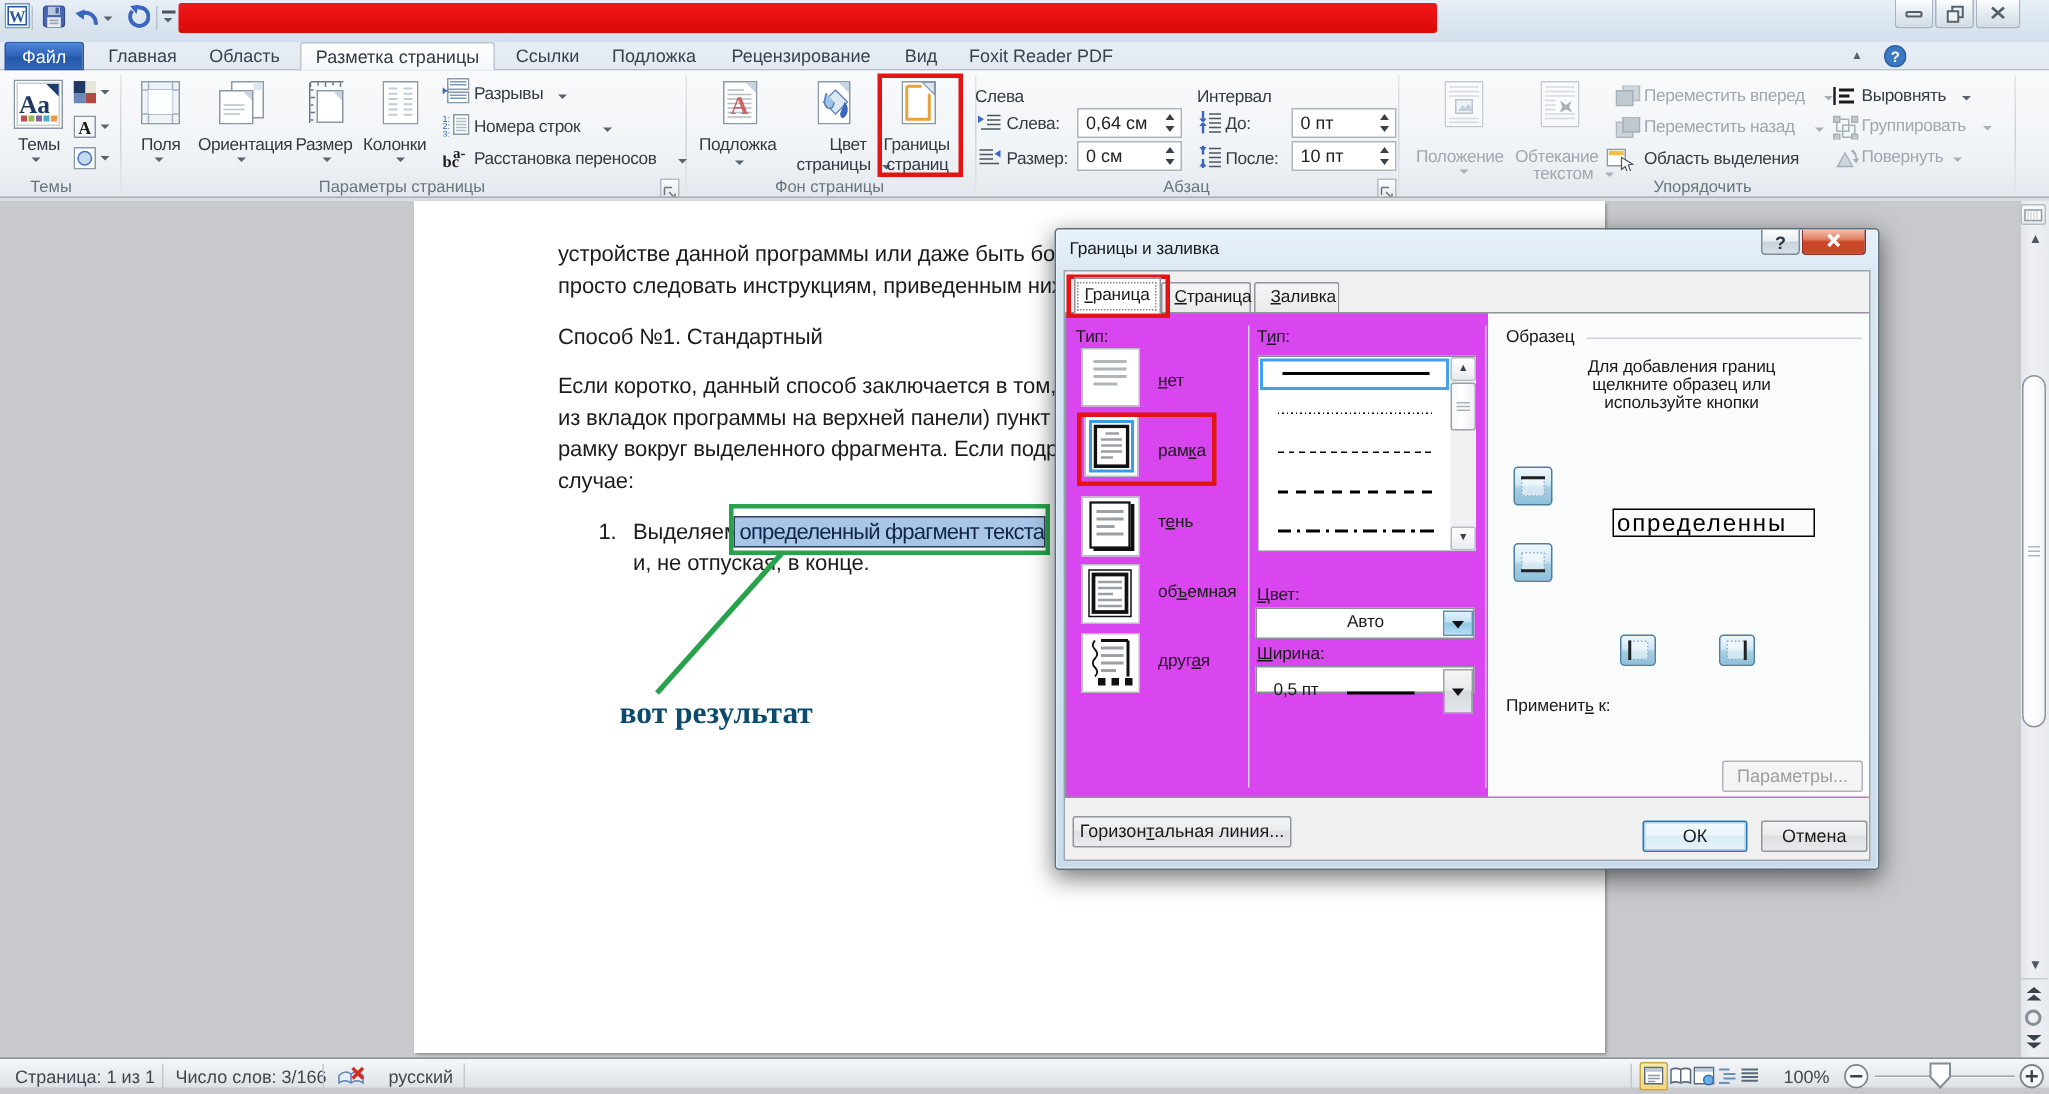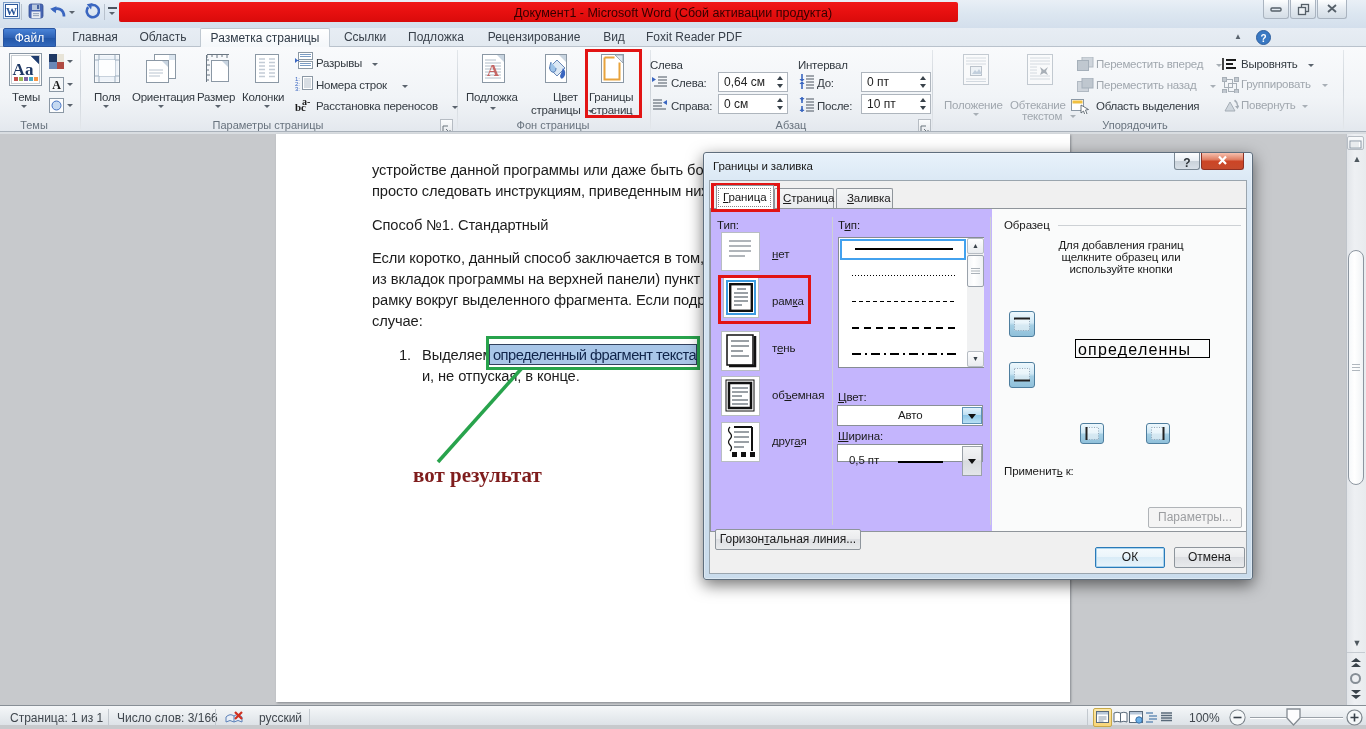--- a/index.html
+++ b/index.html
@@ -72,21 +72,20 @@
     </svg>
  <div class="darr" style="left:69px;top:11px"></div>
  <svg class="ab" style="left:84px;top:3px" width="16" height="16">
       <path d="M4.2 4.2 A6.1 6.1 0 1 0 8 2.1" fill="none" stroke="#3a66c0" stroke-width="2.6"></path>
       <path d="M8.5 0 L2.8 1.2 L7 6.4 Z" fill="#3a66c0"></path>
     </svg>
  <div class="ab" style="left:104px;top:4px;width:1px;height:16px;background:#b8c2cd"></div>
  <div class="ab" style="left:108px;top:7px;width:9px;height:1.5px;background:#4a5560"></div>
  <div class="darr" style="left:109px;top:12px"></div>
  <div class="ab" id="redband"></div>
- <div class="tx" id="wtitle">Документ1  -  Microsoft Word (Сбой активации продукта)</div>
  <div class="winbtn" style="left:1263px;width:26px"><svg width="24" height="17">
         <rect x="7" y="8" width="10" height="3" rx="1" fill="none" stroke="#566069" stroke-width="1.4"></rect>
       </svg></div>
  <div class="winbtn" style="left:1290px;width:26px"><svg width="24" height="17">
         <rect x="10.5" y="4.5" width="7" height="7" fill="none" stroke="#566069" stroke-width="1.3"></rect>
         <rect x="7.5" y="7.5" width="7" height="7" fill="#eef2f6" stroke="#566069" stroke-width="1.3"></rect>
       </svg></div>
  <div class="winbtn" style="left:1317px;width:30px"><svg width="28" height="17">
         <path d="M10 5 l8 7 M18 5 l-8 7" stroke="#566069" stroke-width="1.8"></path>
       </svg></div>
@@ -256,21 +255,21 @@
  <div class="btxt" style="left:798px;top:12px">Интервал</div>
  <svg class="ab" style="left:652px;top:29px" width="16" height="13">
       <path d="M6 1h9M6 4h9M6 7h9M2 10h13" stroke="#4a5560"></path>
       <path d="M0 1 l4 2.5 -4 2.5Z" fill="#3a66c0"></path>
     </svg>
  <div class="btxt" style="left:671px;top:30px">Слева:</div>
  <svg class="ab" style="left:652px;top:52px" width="16" height="13">
       <path d="M1 1h9M1 4h9M1 7h9M1 10h13" stroke="#4a5560"></path>
       <path d="M15 1 l-4 2.5 4 2.5Z" fill="#3a66c0"></path>
     </svg>
- <div class="btxt" style="left:671px;top:53px">Справа:</div>
+ <div class="btxt" style="left:671px;top:53px">Размер:</div>
  <svg class="ab" style="left:799px;top:27px" width="16" height="16">
       <path d="M7 2h8M7 5h8M7 8h8M7 11h8M7 14h8" stroke="#4a5560"></path>
       <path d="M3 0 v6 M3 15 v-6" stroke="#3a66c0" stroke-width="1.6"></path>
       <path d="M0.5 5 l2.5 3 2.5-3Z M0.5 10 l2.5-3 2.5 3Z" fill="#3a66c0"></path>
     </svg>
  <div class="btxt" style="left:817px;top:30px">До:</div>
  <svg class="ab" style="left:799px;top:50px" width="16" height="16">
       <path d="M7 2h8M7 5h8M7 8h8M7 11h8M7 14h8" stroke="#4a5560"></path>
       <path d="M3 0 v6 M3 15 v-6" stroke="#3a66c0" stroke-width="1.6"></path>
       <path d="M0.5 1 l2.5 3 2.5-3Z M0.5 14 l2.5-3 2.5 3Z" fill="#3a66c0"></path>
@@ -377,21 +376,21 @@
  <div class="doc" style="left:123px;top:213px">1.</div>
  <div class="doc" style="left:146px;top:213px">Выделяем</div>
  <div class="ab" style="left:213px;top:210px;width:208px;height:21px;background:#a9c6e8;border:1px solid #33415e"></div>
  <div class="doc" style="left:217px;top:213px;color:#10244a;letter-spacing:-0.55px">определенный фрагмент текста</div>
  <div class="doc" style="left:146px;top:234px">и, не отпуская, в конце.</div>
 </div>
 <svg class="ab" style="left:400px;top:330px" width="310" height="170">
  <rect x="87.5" y="7.5" width="211" height="31" fill="none" stroke="#28a34c" stroke-width="3"></rect>
  <line x1="122" y1="38" x2="38" y2="132" stroke="#28a34c" stroke-width="3.5"></line>
 </svg>
-<div class="tx" style="left:413px;top:463px;font-family:'Liberation Serif',serif;font-weight:bold;font-size:21px;color:#7f1d1d">вот результат</div>
+<div class="tx" style="left:413px;top:463px;font-family:'Liberation Serif',serif;font-weight:bold;font-size:21px;color:#0c4a6e">вот результат</div>
 
 <div class="ab" id="sbar"></div>
 <div class="ab" style="left:1347px;top:136px;width:17px;height:14px;background:linear-gradient(180deg,#fafbfc,#e8ebee);border:1px solid #b6bcc3;border-radius:2px"><svg width="15" height="12">
       <rect x="2" y="2" width="11" height="7" fill="#fff" stroke="#8b98a5"></rect>
       <path d="M4 2v7M6 2v7M8 2v7M10 2v7" stroke="#c0c8d0" stroke-width=".7"></path>
     </svg></div>
 <div class="sb-btn" style="top:154px;font-size:9px">▲</div>
 <div class="ab" style="left:1348px;top:250px;width:16px;height:235px;background:linear-gradient(90deg,#f6f8fa,#ffffff 40%,#f0f3f5);border:1px solid #8d96a0;border-radius:8px"></div>
 <div class="ab" style="left:1352px;top:364px;width:8px;height:1px;background:#b0b7be;box-shadow:0 3px 0 #b0b7be,0 6px 0 #b0b7be"></div>
 <div class="sb-btn" style="top:638px;font-size:9px">▼</div>
@@ -461,21 +460,21 @@
  <div class="ab" style="left:497px;top:0px;width:43px;height:17px;background:linear-gradient(180deg,#f6c0ae 0%,#e08166 40%,#cc4526 52%,#c64a2c 100%);border:1px solid #8e3023;border-top:none;border-radius:0 0 3px 3px"><svg width="41" height="15">
         <path d="M17 3.5 l7 7.5 M24 3.5 l-7 7.5" stroke="#fff" stroke-width="2.2"></path>
       </svg></div>
  <div id="dlgc">
 
   <div class="ab" style="left:64px;top:7px;width:60px;height:21px;background:linear-gradient(180deg,#f4f5f6,#e8eaec);border:1px solid #8f959b;border-bottom:none;border-radius:2px 2px 0 0"></div>
   <div class="dtx" style="left:73px;top:11px"><u>С</u>траница</div>
   <div class="ab" style="left:126px;top:7px;width:57px;height:21px;background:linear-gradient(180deg,#f4f5f6,#e8eaec);border:1px solid #8f959b;border-bottom:none;border-radius:2px 2px 0 0"></div>
   <div class="dtx" style="left:137px;top:11px"><u>З</u>аливка</div>
 
-  <div class="ab" style="left:0px;top:27px;width:536px;height:324px;background:#c4b5fd;border:1px solid #8f959b">
+  <div class="ab" style="left:0px;top:27px;width:536px;height:324px;background:#d946ef;border:1px solid #8f959b">
    <div class="ab" style="left:281px;top:0;width:254px;height:322px;background:#fafbfb"></div>
    <div class="dtx" style="left:6px;top:10px">Тип:</div>
 
    <div class="tile" style="top:23px;height:39px;left:10px"><svg width="37" height="37">
             <g stroke="#b0b5ba" stroke-width="2">
               <path d="M7 8h22M7 13h22M7 18h22M7 23h16"></path>
             </g>
           </svg></div>
    <div class="dtx" style="left:61px;top:39px"><u>н</u>ет</div>
    <div class="ab" style="left:12px;top:68px;width:36px;height:41px;background:#fff;border:1px solid #b8bdc2"></div>
@@ -571,21 +570,21 @@
             <path d="M5.5 3 v13" stroke="#222" stroke-width="2"></path>
           </svg></div>
    <div class="gbtn" style="left:435px;top:214px;width:24px;height:21px"><svg width="22" height="19">
             <rect x="4.5" y="3.5" width="12" height="12" fill="#fff" fill-opacity=".55" stroke="#9ab" stroke-dasharray="1 1.5"></rect>
             <path d="M16.5 3 v13" stroke="#222" stroke-width="2"></path>
           </svg></div>
    <div class="dtx" style="left:293px;top:256px">Применит<u>ь</u> к:</div>
    <div class="ab" style="left:437px;top:298px;width:94px;height:21px;background:#f4f4f4;border:1px solid #b0b4b8;border-radius:2px;font-size:12px;color:#9b9da0;text-align:center;line-height:19px">Параметры...</div>
   </div>
 
-  <div class="pbtn" style="left:5px;top:348px;width:146px;line-height:19px">Горизон<u>т</u>альная линия...</div>
+  <div class="pbtn" style="left:5px;top:363px;width:146px;line-height:19px">Горизон<u>т</u>альная линия...</div>
   <div class="pbtn" style="left:385px;top:366px;width:70px;line-height:19px;border-color:#2a7ab8;background:linear-gradient(180deg,#f4fafd 0%,#ebf5fb 45%,#d9ecf7 50%,#e8f3fa 100%);box-shadow:inset 0 0 0 1px #a8d3ee">ОК</div>
   <div class="pbtn" style="left:464px;top:366px;width:71px;line-height:19px">Отмена</div>
 
   <div class="redbox" style="left:1px;top:2px;width:69px;height:29px"></div>
   <div class="ab" style="left:6px;top:4px;width:58px;height:24px;background:#fff;border:1px solid #8f959b;border-bottom:none"></div>
   <div class="ab" style="left:8px;top:7px;width:53px;height:19px;border:1px dotted #888"></div>
   <div class="dtx" style="left:13px;top:10px"><u>Г</u>раница</div>
  </div>
 </div>
 

